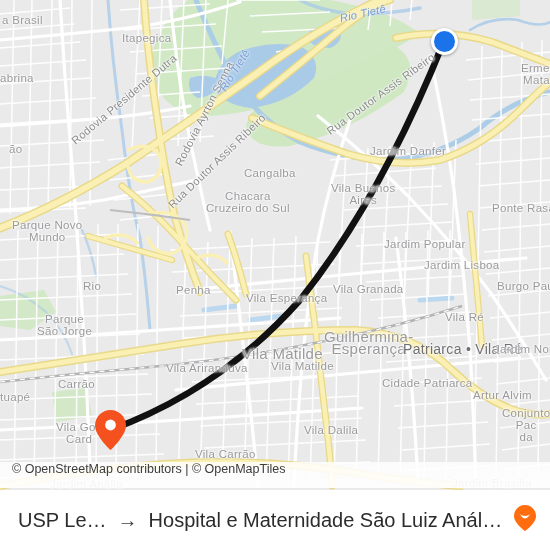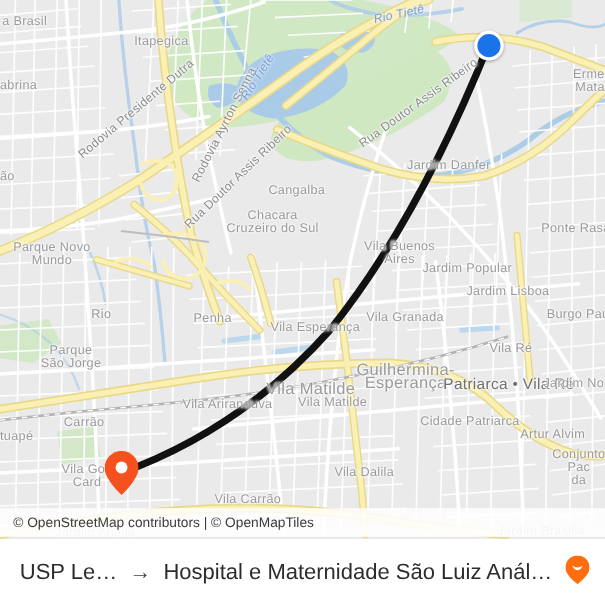--- a/index.html
+++ b/index.html
@@ -86,21 +86,21 @@
     cursor: pointer;
     box-shadow: 0 2px 5px rgba(0,0,0,.28);
     display: flex; align-items: center; justify-content: center;
   }
 
   
   #attribution {
     position: absolute;
     left: 0; top: 462px;
     width: 550px; height: 26px;
-    display: flex; align-items: center;
+    display: flex; 
     padding-left: 12px;
     font-size: 12.5px;
     color: #3c3c3c;
     background: linear-gradient(to bottom, rgba(255,255,255,.82), rgba(255,255,255,.92));
     pointer-events: none;
   }
 
   
   #footer {
     position: absolute;
@@ -263,26 +263,26 @@
         <g>
           <path d="M110,430 Q220,390 300,300 Q380,200 444,41" fill="none" stroke="#111111" stroke-width="6.5" stroke-linecap="round"></path>
         </g>
       </g>
     </svg>
 
     <div id="labels">
         <div class="lbl" style="left: 2px; top: 14px;">a Brasil</div>
         <div class="lbl" style="left: 122px; top: 32px;">Itapegica</div>
         <div class="lbl" style="left: 0px; top: 72px;">abrina</div>
-        <div class="lbl" style="left: 0px; top: 143px; margin-top: 12px;">ão</div>
+        <div class="lbl" style="left: 9px; top: 143px;">ão</div>
         <div class="lbl" style="left: 244px; top: 167px;">Cangalba</div>
         <div class="lbl two" style="left: 206px; top: 190px;">Chacara
 Cruzeiro do Sul</div>
         <div class="lbl" style="left: 370px; top: 145px;">Jardim Danfer</div>
-        <div class="lbl two" style="left: 331px; top: 182px; margin-top: 36px;">Vila Buenos
+        <div class="lbl two" style="left: 331px; top: 182px;">Vila Buenos
 Aires</div>
         <div class="lbl two" style="left: 521px; top: 62px;">Ermelino
 Mataraz</div>
         <div class="lbl" style="left: 492px; top: 202px;">Ponte Rasa</div>
         <div class="lbl two" style="left: 12px; top: 219px;">Parque Novo
 Mundo</div>
         <div class="lbl" style="left: 176px; top: 284px;">Penha</div>
         <div class="lbl" style="left: 246px; top: 292px;">Vila Esperança</div>
         <div class="lbl" style="left: 333px; top: 283px;">Vila Granada</div>
         <div class="lbl" style="left: 384px; top: 238px;">Jardim Popular</div>

